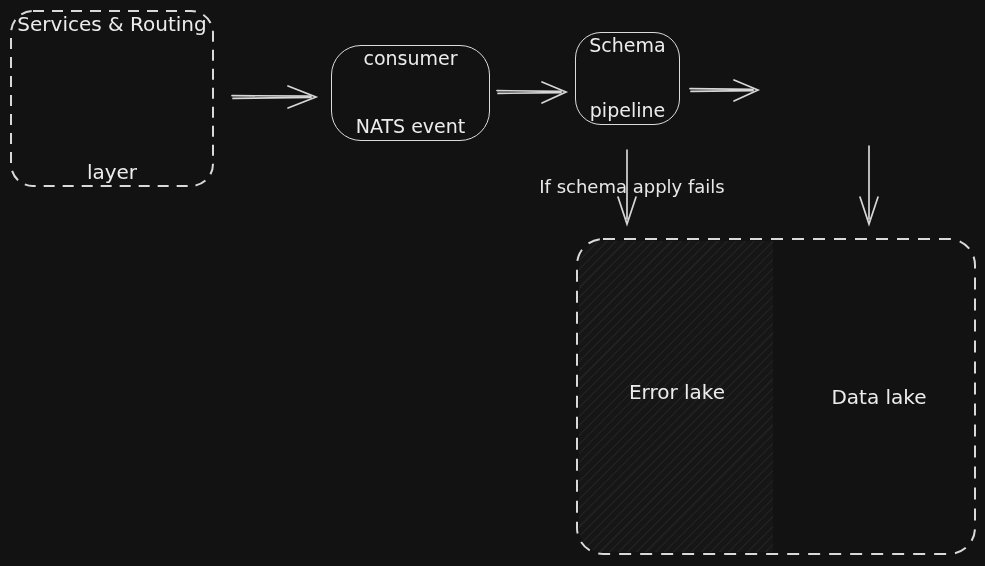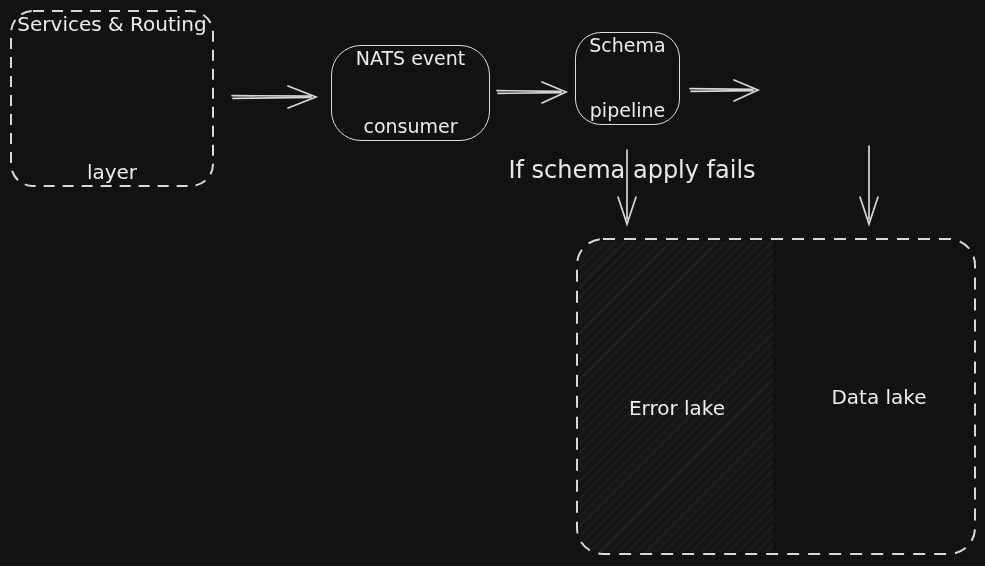--- a/index.html
+++ b/index.html
@@ -83,29 +83,29 @@
     z-index: 3;
   }
   .lake-label {
     position: absolute;
     transform: translate(-50%, -50%);
     color: #ececec;
     font-size: 20px;
     white-space: nowrap;
     z-index: 4;
   }
-  .lake-label-error { left: 100px; top: 169px; }
+  .lake-label-error { left: 100px; top: 153px; }
   .lake-label-data  { left: 302px; top: 158px; }
   
   .edge-label {
     position: absolute;
-    left: 632px; top: 170px;
+    left: 632px; top: 186px;
     transform: translate(-50%, -50%);
     color: #e8e8e8;
-    font-size: 24px;
+    font-size: 18px;
     white-space: nowrap;
     z-index: 4;
   }
 </style>
 </head>
 <body>
 
 <div class="canvas">
 
   <div class="hatch"></div>
@@ -144,22 +144,22 @@
       <path d="M860,197 L869,224 L878,197"></path>
     </g>
   </svg>
 
   <div class="node node-services">
     <div>Services &amp; Routing</div>
     <div>layer</div>
   </div>
 
   <div class="node node-nats">
+    <div>consumer</div>
     <div>NATS event</div>
-    <div>consumer</div>
   </div>
 
   <div class="node node-schema">
     <div>Schema</div>
     <div>pipeline</div>
   </div>
 
 
   <div class="edge-label">If schema apply fails</div>
 

